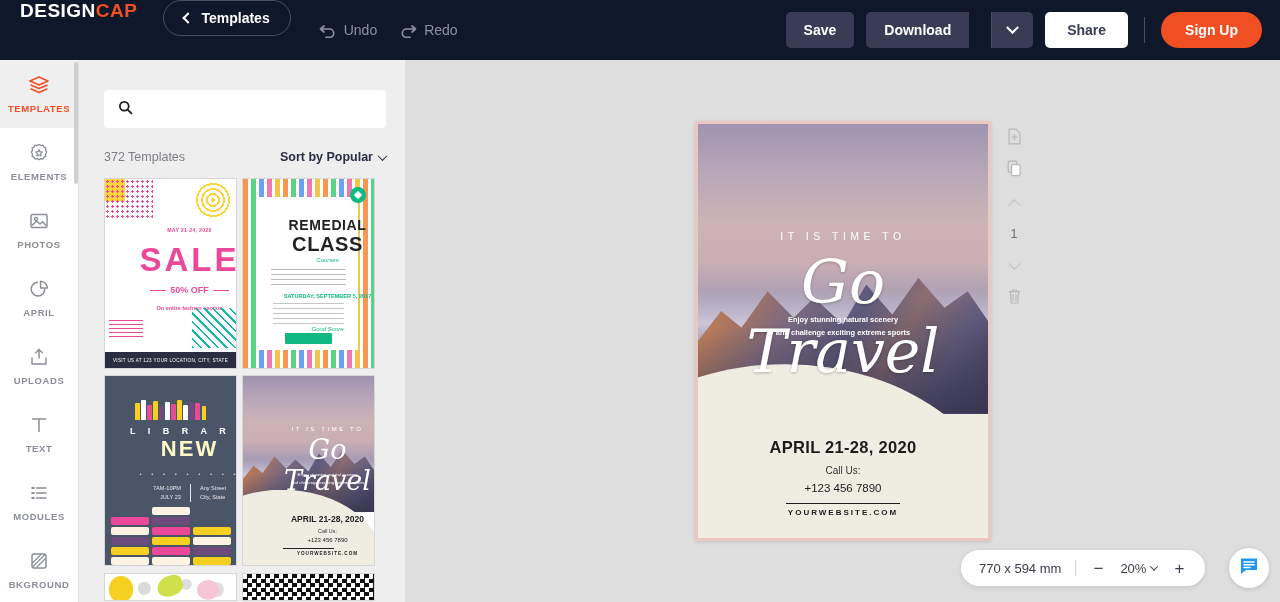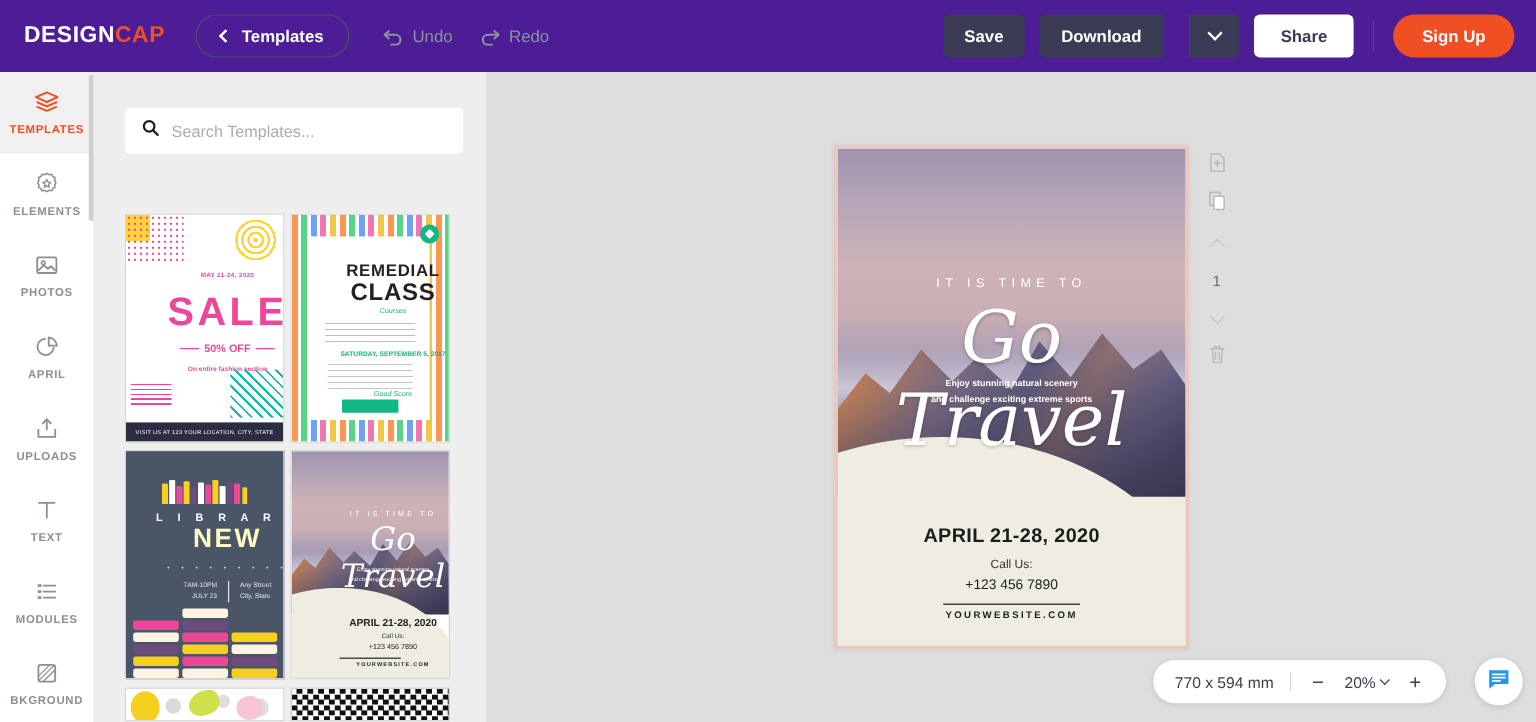--- a/index.html
+++ b/index.html
@@ -7,22 +7,22 @@
     width: 1280px; height: 602px;
     overflow: hidden;
     font-family: "Liberation Sans", sans-serif;
     background: #dedede;
   }
 
   
   .header {
     position: absolute; top: 0; left: 0;
     width: 1280px; height: 60px;
-    background: #4c1d95;
-    display: flex; align-items: center;
+    background: #0f172a;
+    display: flex; 
   }
   .logo {
     margin-left: 20px;
     font-size: 19px; font-weight: bold; letter-spacing: 0.5px;
     color: #ffffff; user-select: none;
   }
   .logo .cap { color: #f04e23; }
 
   .tpl-btn {
     margin-left: 26px;
@@ -491,23 +491,29 @@
 
 <div class="panel">
 
   <div class="search-box">
     <span>
       <svg width="15" height="15" viewBox="0 0 15 15">
           <circle cx="6.3" cy="6.3" r="4.4" fill="none" stroke="#1d1d1f" stroke-width="1.8"></circle>
           <path d="M9.6 9.6 L13.4 13.4" stroke="#1d1d1f" stroke-width="1.9" stroke-linecap="round"></path>
         </svg>
     </span>
-    <input type="text" placeholder="Search Templates..." style="">
-  </div>
-
+  </div>
+
+  <div class="panel-meta">
+    <div class="tpl-count">372 Templates</div>
+    <div class="sort-by">
+      <span>Sort by Popular</span>
+      <span class="caret-sm"></span>
+    </div>
+  </div>
 
   <div class="grid">
 
     <div class="thumb t1">
       <div class="sq-tl"></div>
       <div class="dots-tl"></div>
       <div class="rings"></div>
       <div class="sale-date">MAY 21-24, 2020</div>
       <div class="sale-big">SALE</div>
       <div class="sale-off"><span class="ln"></span><span>50% OFF</span><span class="ln"></span></div>

